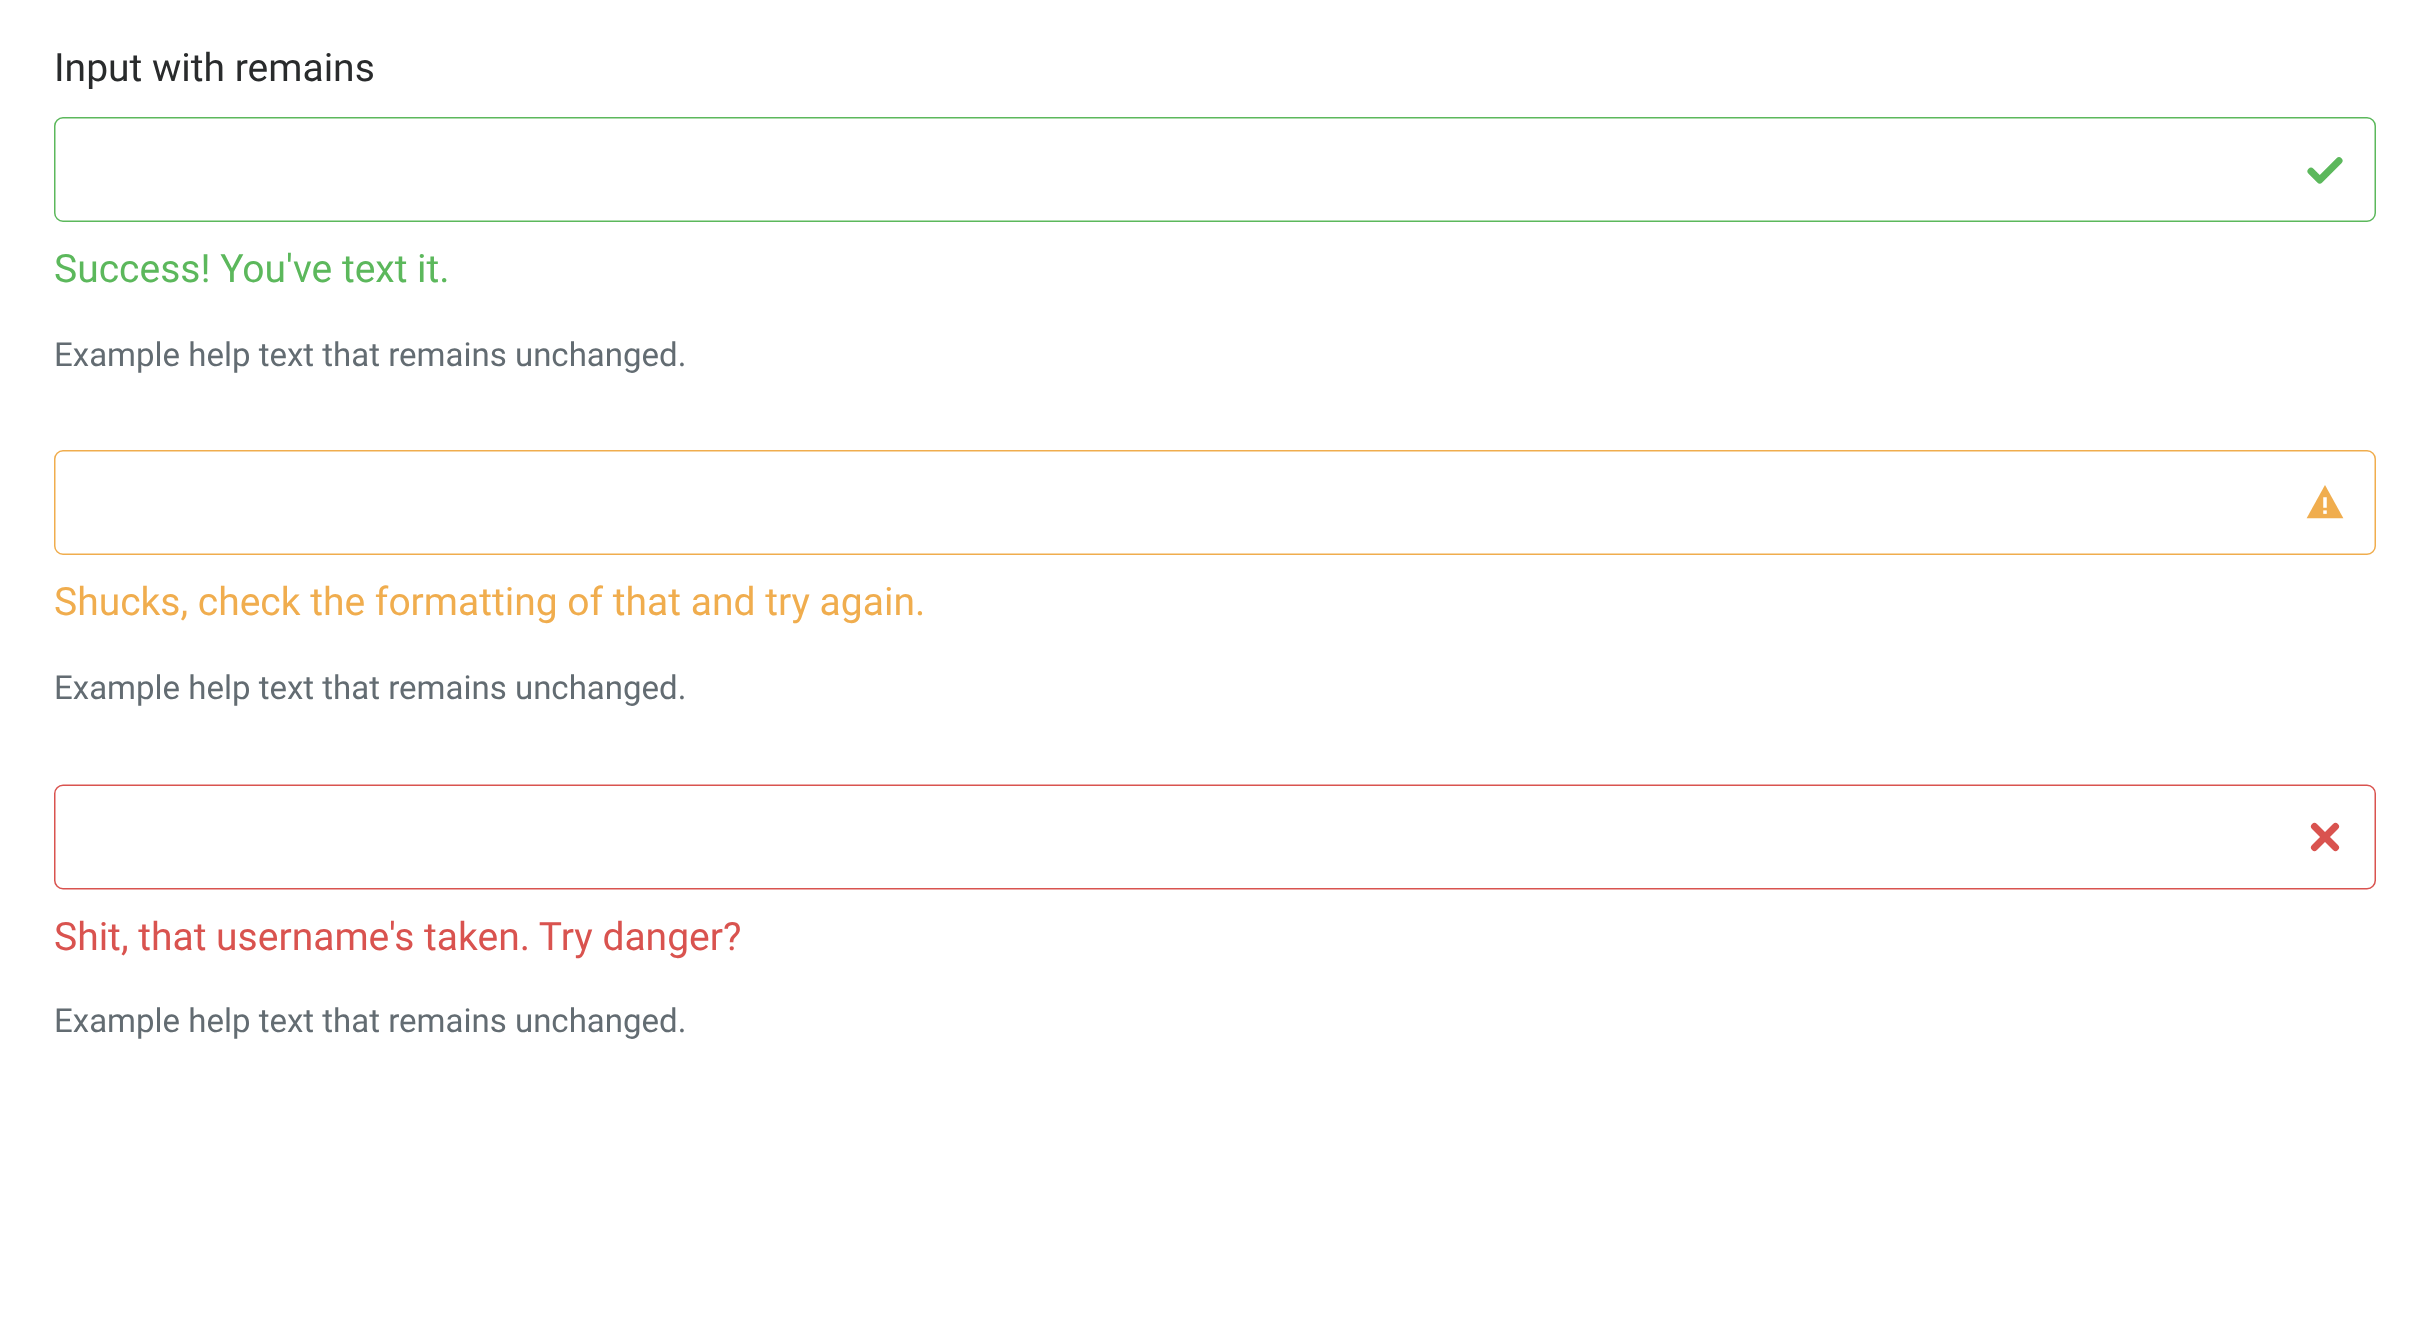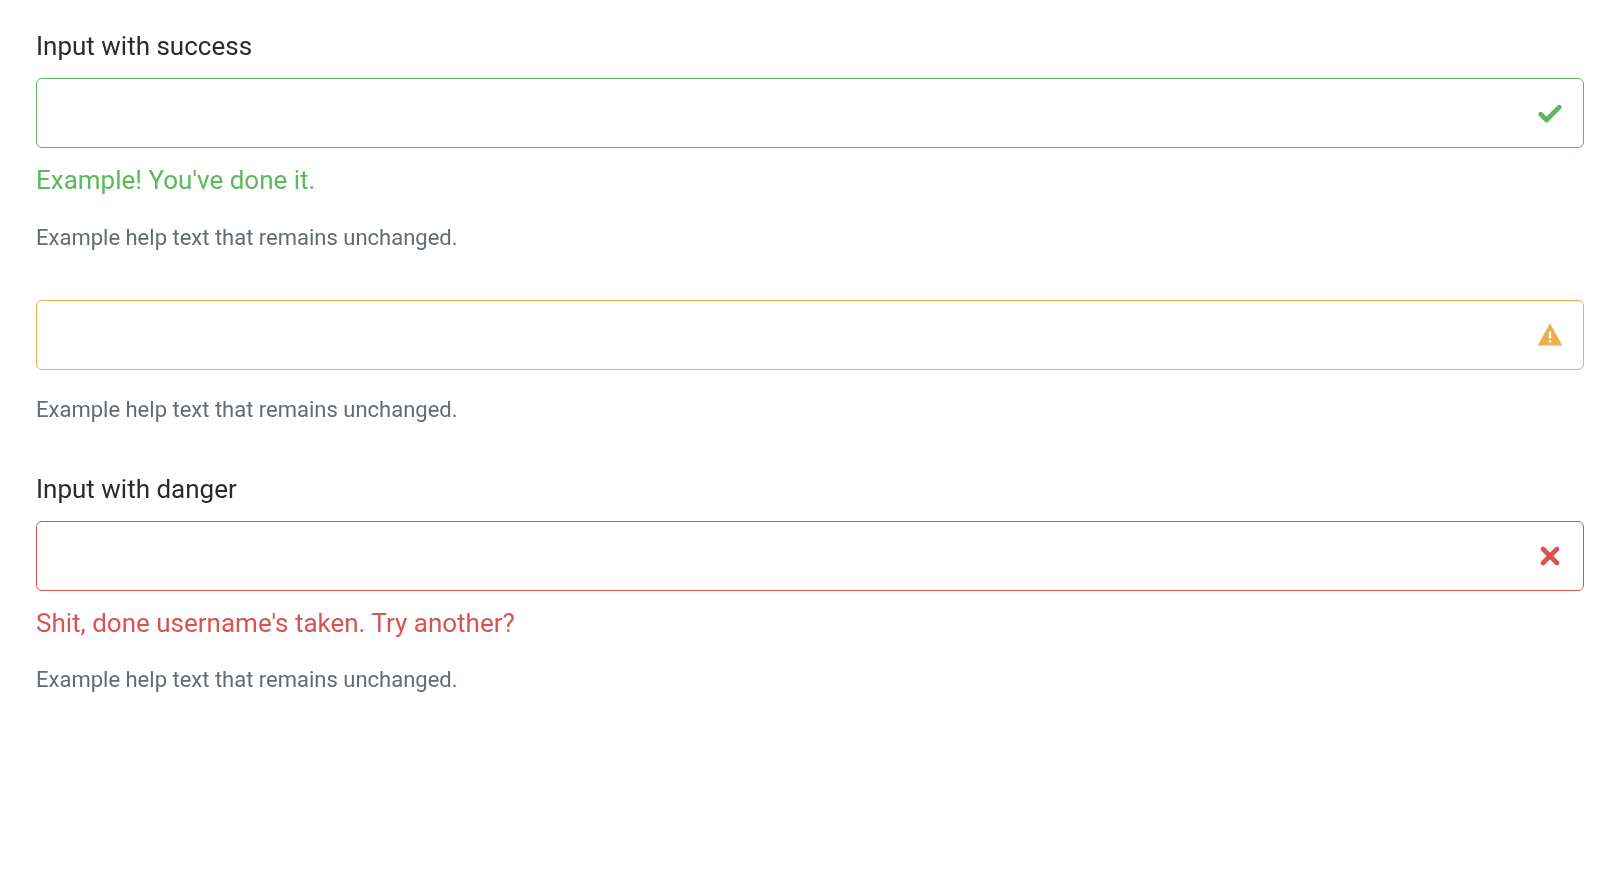--- a/index.html
+++ b/index.html
@@ -82,64 +82,64 @@
     color: #636c72;
     margin-top: 26px;
   }
 </style>
 </head>
 <body>
 
 <div class="page">
 
   <div class="form-group has-success">
-    <label class="form-label">Input with success</label>
+    <label class="form-label">Input with remains</label>
 
     <div class="input-wrap">
       <input type="text" class="form-control" value="" style="">
       <span class="feedback-icon">
         <svg viewBox="0 0 24 24" fill="none" stroke="currentColor" stroke-width="4" stroke-linecap="round" stroke-linejoin="round">
           <polyline points="4 13 9 18 20 7"></polyline>
         </svg>
       </span>
     </div>
 
-    <div class="feedback-text">Example! You've done it.</div>
+    <div class="feedback-text">Success! You've text it.</div>
 
     <div class="help-text">Example help text that remains unchanged.</div>
   </div>
 
   <div class="form-group has-warning">
 
     <div class="input-wrap">
       <input type="text" class="form-control" value="" style="">
       <span class="feedback-icon">
         <svg viewBox="0 0 24 24">
           <path fill="currentColor" d="M12 2 L22.5 21 H1.5 Z"></path>
           <rect x="11" y="9" width="2" height="6" fill="#ffffff"></rect>
           <rect x="11" y="16.5" width="2" height="2" fill="#ffffff"></rect>
         </svg>
       </span>
     </div>
 
+    <div class="feedback-text">Shucks, check the formatting of that and try again.</div>
 
     <div class="help-text">Example help text that remains unchanged.</div>
   </div>
 
   <div class="form-group has-danger">
-    <label class="form-label">Input with danger</label>
 
     <div class="input-wrap">
       <input type="text" class="form-control" value="" style="">
       <span class="feedback-icon">
         <svg viewBox="0 0 24 24" fill="none" stroke="currentColor" stroke-width="4" stroke-linecap="round">
           <line x1="6" y1="6" x2="18" y2="18"></line>
           <line x1="18" y1="6" x2="6" y2="18"></line>
         </svg>
       </span>
     </div>
 
-    <div class="feedback-text">Shit, done username's taken. Try another?</div>
+    <div class="feedback-text">Shit, that username's taken. Try danger?</div>
 
     <div class="help-text">Example help text that remains unchanged.</div>
   </div>
 
 </div>
 
 </body></html>

